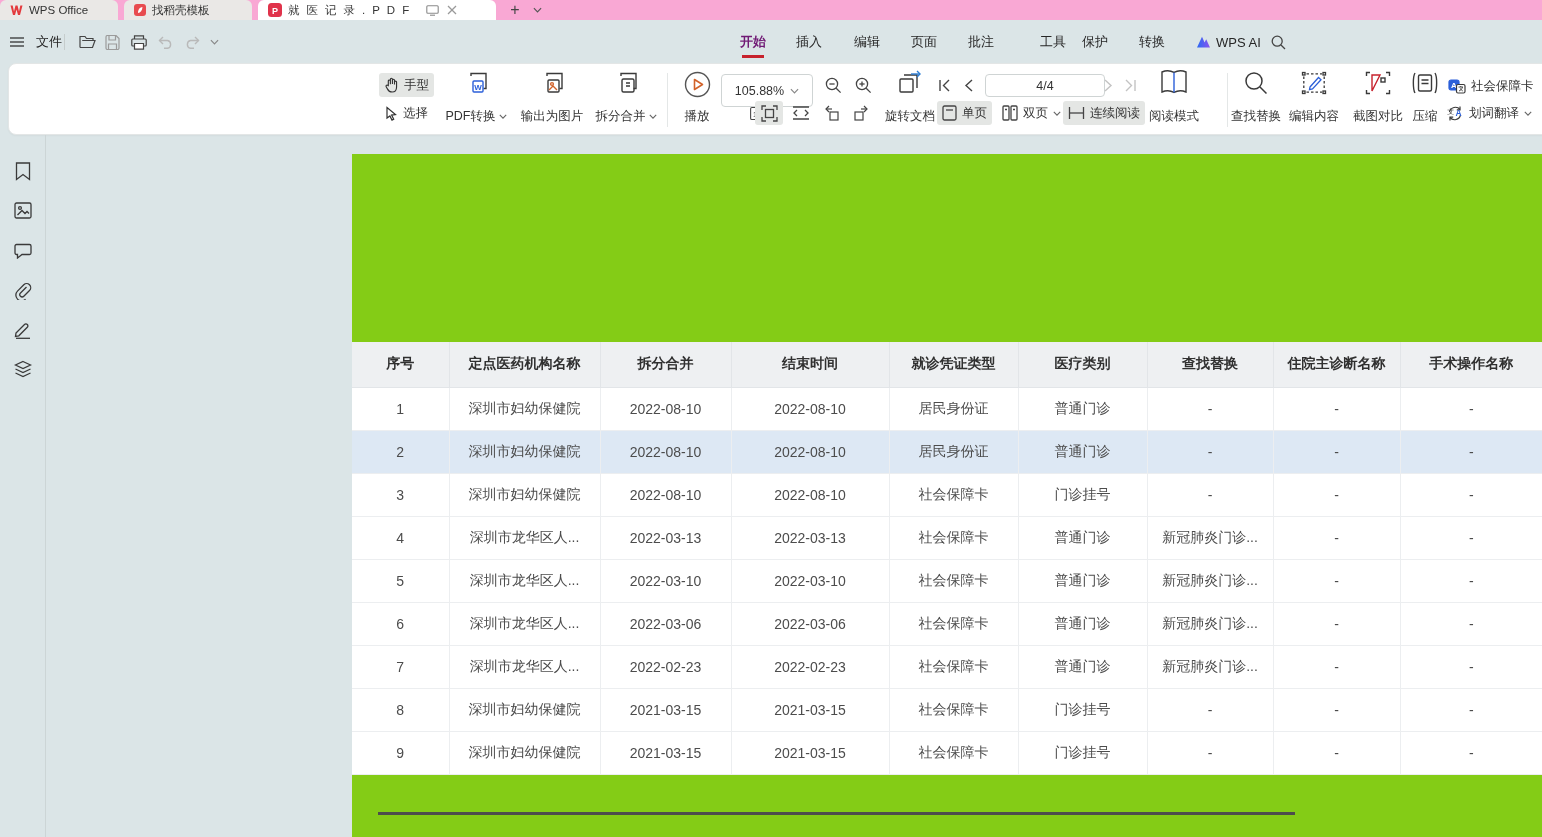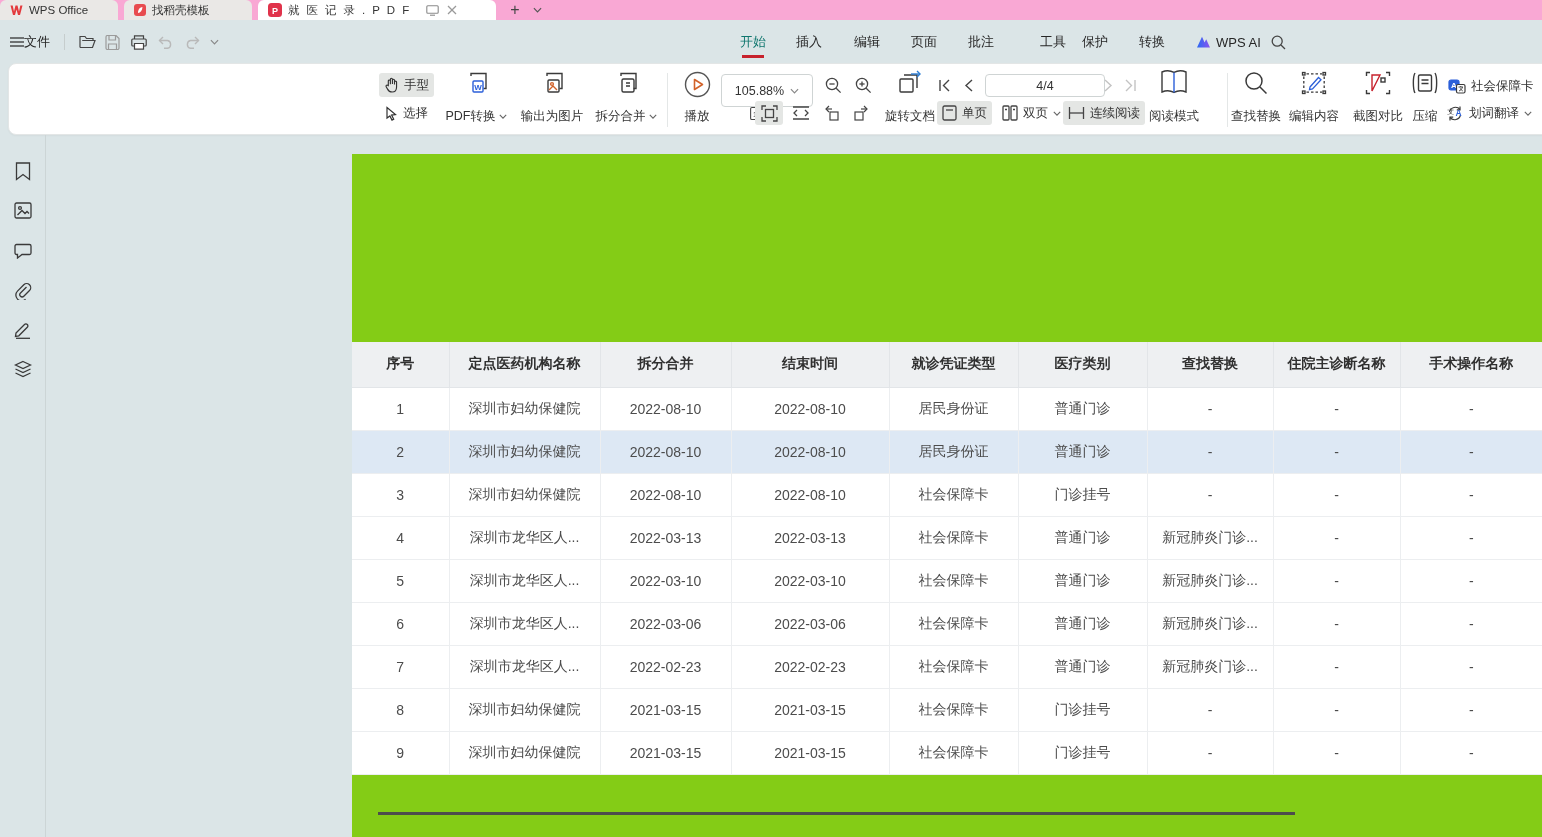--- a/index.html
+++ b/index.html
@@ -10,21 +10,21 @@
   
   .tabstrip { position:absolute; top:0; left:0; right:0; height:20px; background:#f9a8d4; }
   .tab { position:absolute; top:0; height:20px; display:flex; align-items:center; gap:6px; padding:0 10px; font-size:11.5px; color:#333; border-radius:6px 6px 0 0; background:#eae8e6; cursor:default; }
   .tab.active { background:#ffffff; }
   .tab .title-spaced { letter-spacing:7px; }
   .tabctl { position:absolute; top:0; height:20px; display:flex; align-items:center; justify-content:center; color:#444; }
 
   
   .menubar { position:absolute; top:20px; left:0; right:0; height:42px; }
   .mb-item { position:absolute; top:10px; font-size:13px; color:#262626; height:24px; display:flex; align-items:center; cursor:default; }
-  .mb-item.active { color:#0f766e; font-weight:normal; }
+  .mb-item.active { color:#701a75; font-weight:bold; }
   .mb-item.active::after { content:""; position:absolute; left:2px; right:2px; bottom:-4px; height:3px; background:#c7222d; }
   .vdiv { position:absolute; width:1px; background:#c6cdcd; }
 
   
   .toolcard { position:absolute; top:63px; left:8px; right:-8px; height:72px; background:#fff; border:1px solid #e3e6e6; border-radius:8px; box-shadow:0 1px 2px rgba(0,0,0,.04); }
   .tool-sm { position:absolute; display:flex; align-items:center; gap:5px; font-size:12.5px; color:#333; padding:0 5px; height:24px; border-radius:3px; cursor:default; }
   .tool-sm.selected { background:#e4e6e4; }
   .tool-big { position:absolute; display:flex; flex-direction:column; align-items:center; justify-content:space-between; font-size:12.5px; color:#333; cursor:default; }
   .tool-big .lbl { display:flex; align-items:center; gap:3px; white-space:nowrap; }
   .tbox { position:absolute; border:1px solid #cfd4d4; border-radius:4px; display:flex; align-items:center; justify-content:center; font-size:12.5px; color:#333; gap:6px; background:#fff; }
@@ -91,21 +91,21 @@
       <span>+</span>
     </div>
   <div class="tabctl" style="left:528px;width:18px">
     <svg width="9" height="6" viewBox="0 0 10 6" fill="none" stroke="#555" stroke-width="1.3">
         <path d="M1 1 L5 5 L9 1"></path>
       </svg>
   </div>
 </div>
 
 <div class="menubar">
-  <div class="mb-item" style="left:10px;gap:0">
+  <div class="mb-item" style="left:10px;gap:12px">
     <span>
       <svg width="14" height="10" viewBox="0 0 14 10" stroke="#333" stroke-width="1.3">
           <line x1="0" y1="1" x2="14" y2="1"></line>
           <line x1="0" y1="5" x2="14" y2="5"></line>
           <line x1="0" y1="9" x2="14" y2="9"></line>
         </svg>
     </span>
     <span>文件</span>
   </div>
   <div class="vdiv" style="left:64px;top:14px;height:16px"></div>

